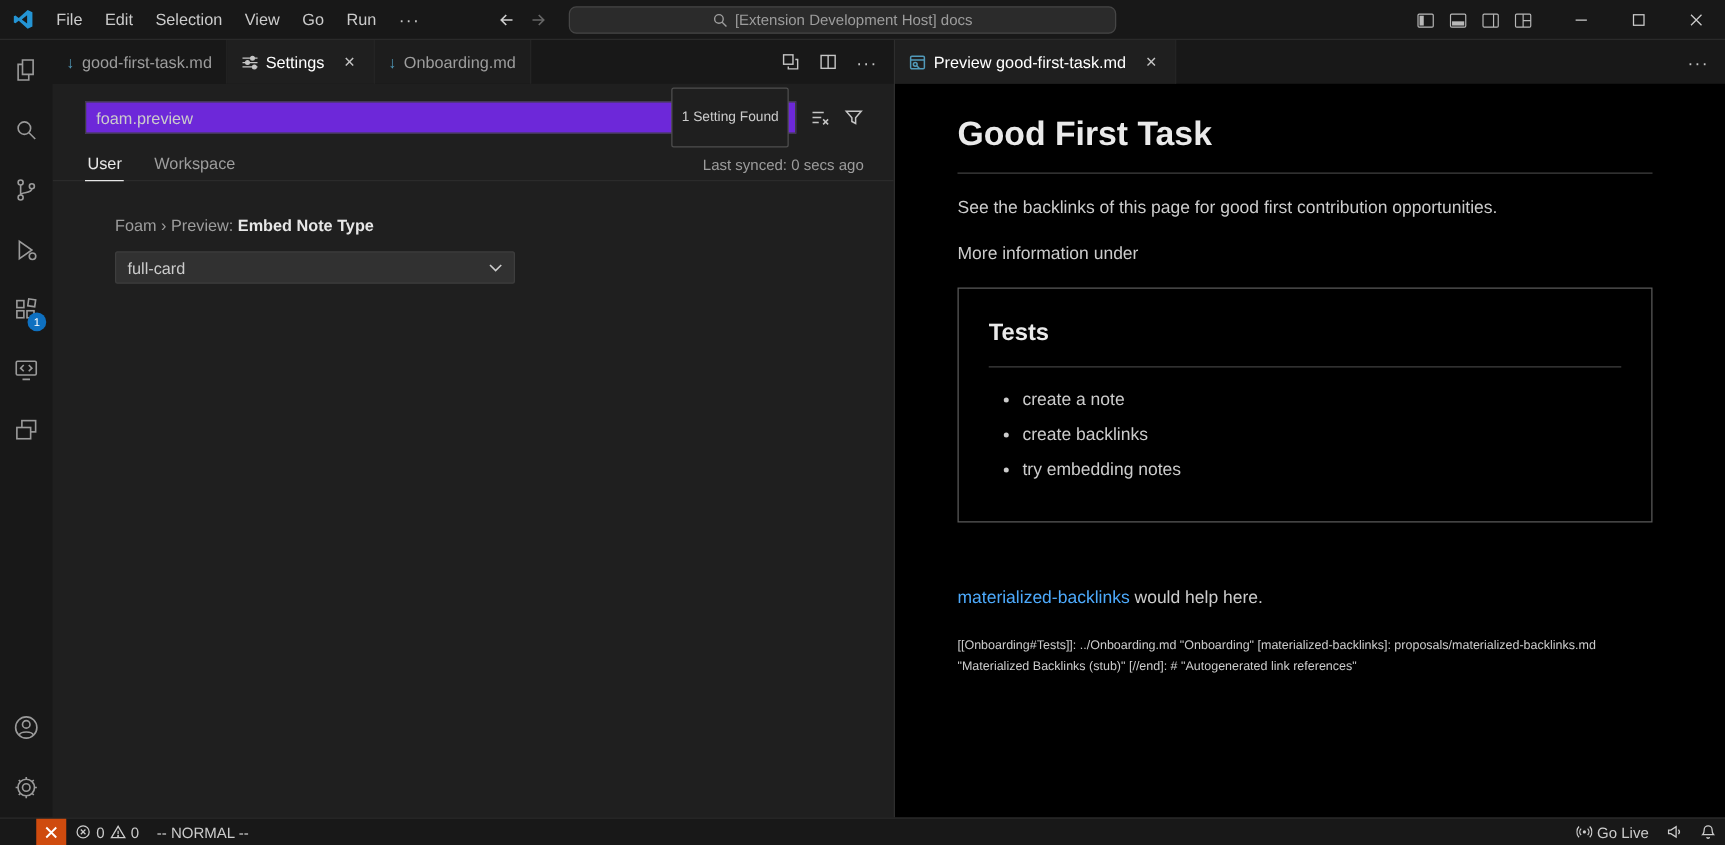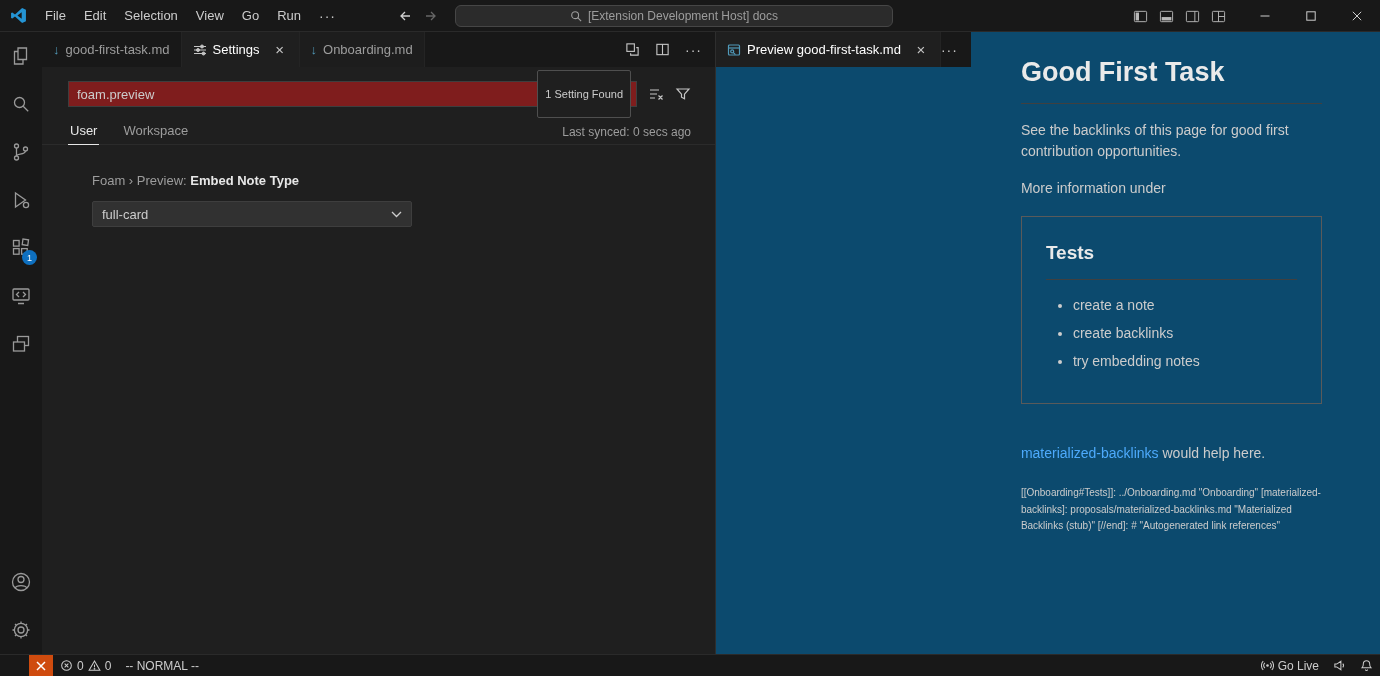--- a/index.html
+++ b/index.html
@@ -27,35 +27,35 @@
     display:flex;flex-direction:column;align-items:center;z-index:10}
   .ab-item{width:42px;height:48px;display:flex;align-items:center;justify-content:center;
     color:#9a9a9a;position:relative;cursor:pointer}
   .ab-bottom{margin-top:auto}
   .ext-badge{position:absolute;right:5px;bottom:7px;min-width:15px;height:15px;border-radius:8px;
     background:#0e70c0;color:#fff;font-size:9px;display:flex;align-items:center;justify-content:center;padding:0 3px}
 
   
   .main{position:absolute;left:42px;top:32px;right:0;bottom:22px;display:flex}
   .group-left{width:674px;border-right:1px solid #2e2e2e;display:flex;flex-direction:column;background:#1f1f1f}
-  .group-right{flex:1;display:flex;flex-direction:row;background:#0c4a6e;min-width:0}
+  .group-right{flex:1;display:flex;flex-direction:column;background:#000000;min-width:0}
   .tabbar{height:35px;background:#181818;display:flex;align-items:stretch;flex-shrink:0}
   .tab{display:flex;align-items:center;gap:6px;padding:0 11px;color:#9d9d9d;background:#181818;
     border-right:1px solid #242424;cursor:pointer;white-space:nowrap}
   .tab.active{background:#1f1f1f;color:#fff}
   .tab.lighter{background:#1d1d1d}
   .md-ic{color:#519aba;font-weight:700;font-size:13px}
   .tab-close{margin-left:6px;font-size:15px;line-height:1;color:#c5c5c5;width:16px;text-align:center;border-radius:3px}
   .tab-actions{margin-left:auto;display:flex;align-items:center;gap:15px;padding-right:13px;color:#c5c5c5}
   .more-glyph{font-size:14px;letter-spacing:1px;color:#c5c5c5}
 
   
   .settings{flex:1;padding-top:14px;overflow:hidden}
   .search-row{display:flex;align-items:center;margin:0 24px 0 26px}
-  .search-input{flex:1;height:26px;background:#7f1d1d;border:1px solid #3e3e3e;display:flex;
+  .search-input{flex:1;height:26px;background:#6d28d9;border:1px solid #3e3e3e;display:flex;
     align-items:center;padding:0 5px 0 8px;color:#ccc}
   .found-badge{margin-left:auto;background:#1f1f1f;border:1px solid #4f4f4f;border-radius:2px;
     font-size:11px;padding:17px 7px;color:#ccc;white-space:nowrap}
   .search-icons{display:flex;gap:11px;margin-left:11px;color:#c5c5c5}
   .scope-row{display:flex;align-items:flex-end;margin-top:14px;padding:0 24px 0 26px;
     border-bottom:1px solid #2b2b2b;height:24px}
   .scope-tab{padding:0 2px 6px;margin-right:22px;color:#9d9d9d;cursor:pointer;border-bottom:1px solid transparent;margin-bottom:-1px}
   .scope-tab.active{color:#e7e7e7;border-bottom-color:#e7e7e7}
   .last-synced{margin-left:auto;color:#9d9d9d;font-size:12px;padding-bottom:5px}
   .setting{margin:28px 24px 0 50px}
@@ -66,21 +66,21 @@
   .dropdown .chev{margin-left:auto;color:#ccc}
 
   
   .preview{flex:1;overflow:hidden;padding:6px 58px 0 50px;font-size:14px;color:#ccc;line-height:1.5}
   .md-h1{font-size:27px;font-weight:700;color:#eaeaea;padding:14px 0 10px;border-bottom:1px solid #404040}
   .md-p{margin-top:16px}
   .md-card{margin-top:17px;border:1px solid #5a5a5a;padding:14px 24px 24px}
   .md-h2{font-size:19px;font-weight:600;color:#eaeaea;margin-top:8px;padding-bottom:12px;border-bottom:1px solid #404040}
   .md-ul{margin-top:15px;padding-left:27px}
   .md-ul li{margin:7px 0}
-  .md-linkline{margin-top:39px}
+  .md-linkline{margin-top:49px}
   .md-link{color:#4daafc;cursor:pointer}
   .md-refs{margin-top:21px;line-height:1.65;font-size:10px}
 
   
   .statusbar{position:absolute;left:0;right:0;bottom:0;height:22px;background:#181818;
     border-top:1px solid #2a2a2a;display:flex;align-items:center;font-size:12px;color:#ccc;z-index:30}
   .sb-item{display:flex;align-items:center;gap:4px;padding:0 7px;height:100%;cursor:pointer}
   .remote{background:#cf4b0e;color:#fff;margin-left:29px;padding:0 6px}
   .sb-right{margin-left:auto;display:flex;align-items:center;height:100%}
 </style>

